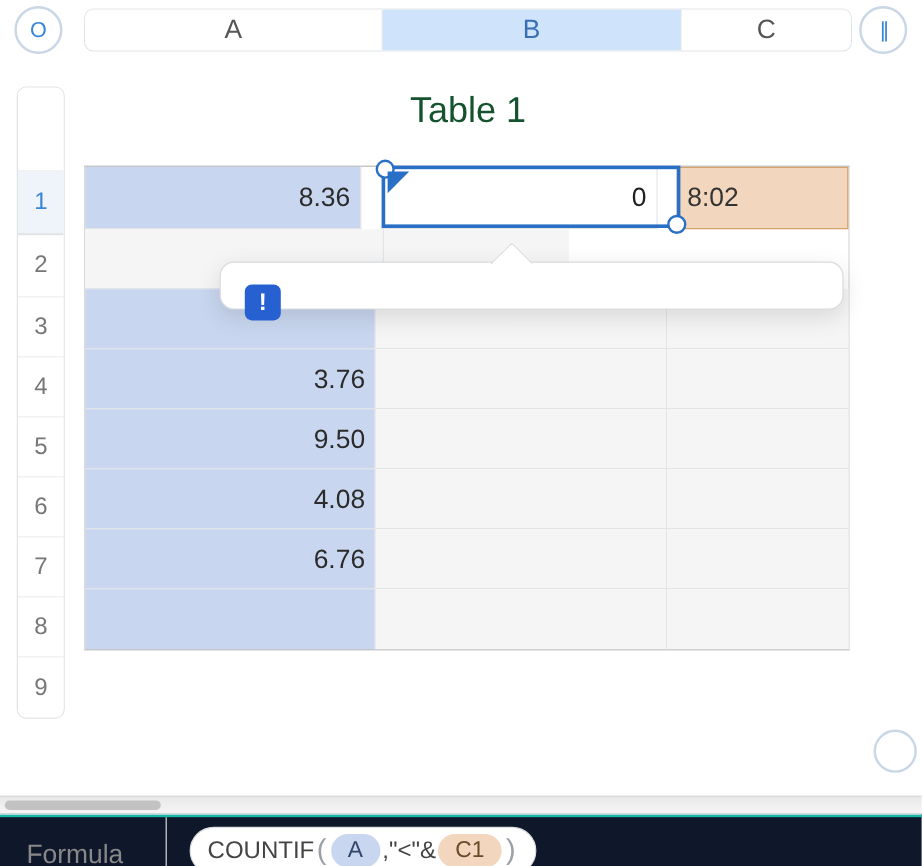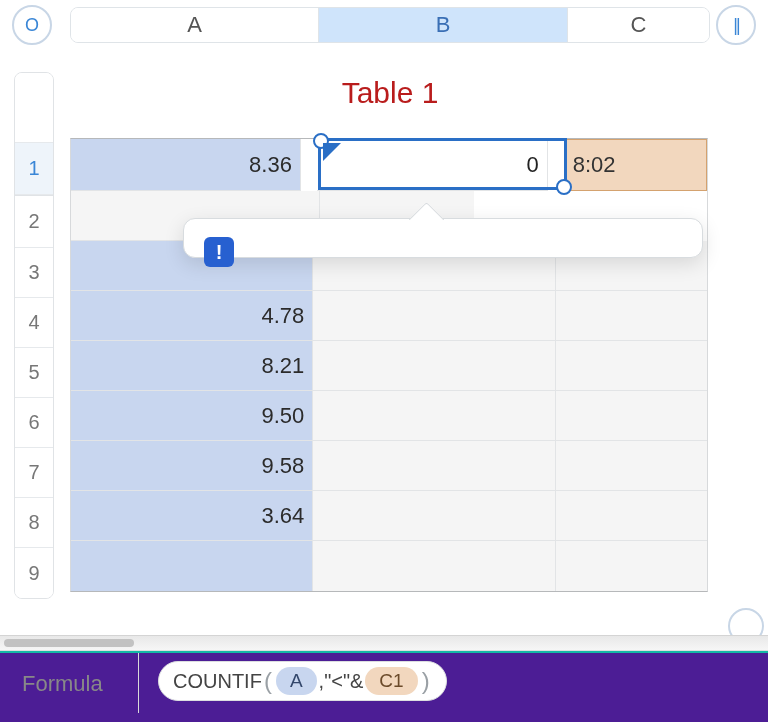--- a/index.html
+++ b/index.html
@@ -104,21 +104,21 @@
     left: 70px;
     top: 72px;
     width: 640px;
     height: 535px;
   }
   .table-title {
     text-align: center;
     font-size: 30px;
     height: 64px;
     padding-top: 4px;
-    color: #b91c1c;
+    color: #14532d;
   }
   .grid {
     position: absolute;
     top: 66px;
     left: 0;
     width: 638px;
     border-top: 1px solid #b6b8ba;
     border-bottom: 1px solid #b6b8ba;
     border-left: 1px solid #d7d9db;
     border-right: 1px solid #d7d9db;
@@ -216,23 +216,23 @@
     align-items: center;
     justify-content: center;
     font-weight: 700;
     font-size: 20px;
   }
 
   .bottom {
     position: absolute;
     left: 0; bottom: 0;
     width: 768px;
-    height: 75px;
-    border-top: 6px solid #14b8a6;
-    background: #4c1d95;
+    height: 44px;
+    border-top: 3px solid #14b8a6;
+    background: #0f172a;
   }
   .scrollshade {
     position: absolute;
     left: 0; top: -18px;
     width: 768px; height: 16px;
     background: linear-gradient(#e8e8e8, #f6f6f6);
     border-top: 1px solid #d4d4d4;
     border-bottom: 1px solid #dedede;
   }
   .knob {
@@ -326,41 +326,36 @@
     <div class="grow">
       <div class="cell B"></div>
       <div class="cell C"></div>
     </div>
     <div class="grow">
       <div class="cell A"></div>
       <div class="cell B"></div>
       <div class="cell C"></div>
     </div>
     <div class="grow">
-      <div class="cell A">4.78</div>
-      <div class="cell B"></div>
-      <div class="cell C"></div>
-    </div>
-    <div class="grow">
-      <div class="cell A">8.21</div>
+      <div class="cell A">3.76</div>
       <div class="cell B"></div>
       <div class="cell C"></div>
     </div>
     <div class="grow">
       <div class="cell A">9.50</div>
       <div class="cell B"></div>
       <div class="cell C"></div>
     </div>
     <div class="grow">
-      <div class="cell A">9.58</div>
-      <div class="cell B"></div>
-      <div class="cell C"></div>
-    </div>
-    <div class="grow">
-      <div class="cell A">3.64</div>
+      <div class="cell A">4.08</div>
+      <div class="cell B"></div>
+      <div class="cell C"></div>
+    </div>
+    <div class="grow">
+      <div class="cell A">6.76</div>
       <div class="cell B"></div>
       <div class="cell C"></div>
     </div>
     <div class="grow">
       <div class="cell A"></div>
       <div class="cell B"></div>
       <div class="cell C"></div>
     </div>
   </div>
   <div class="sel-overlay">

